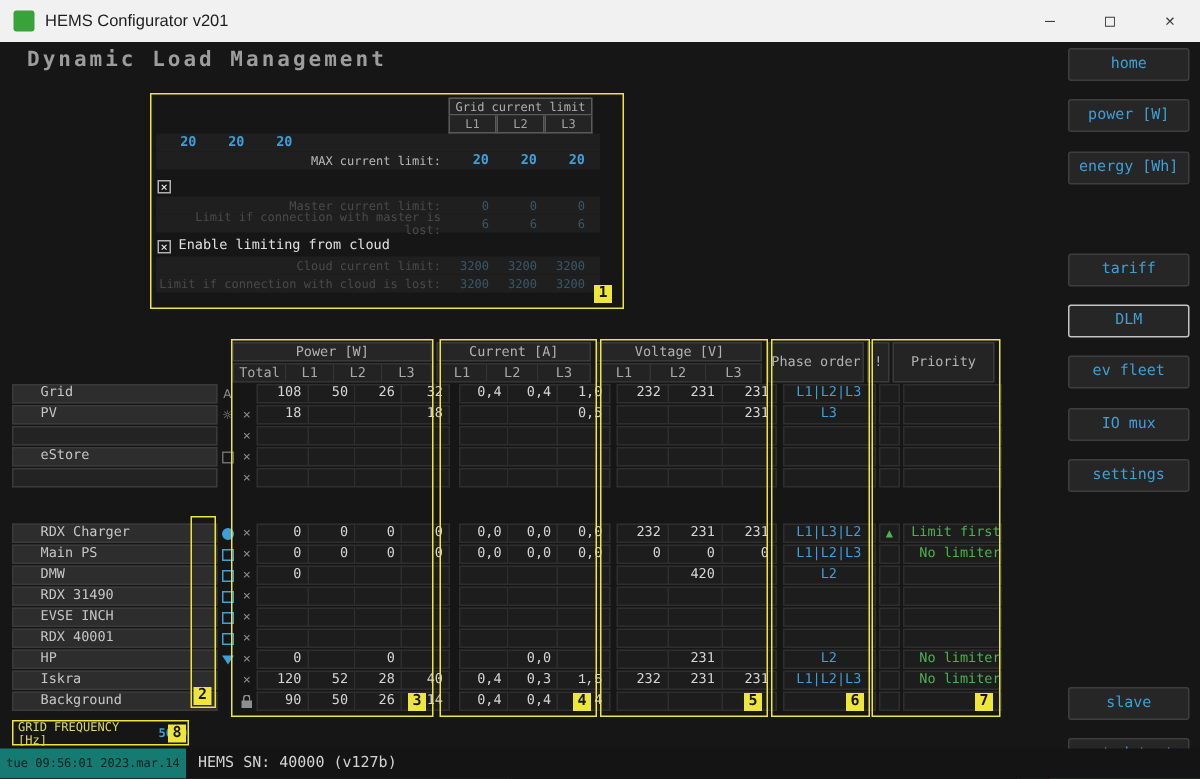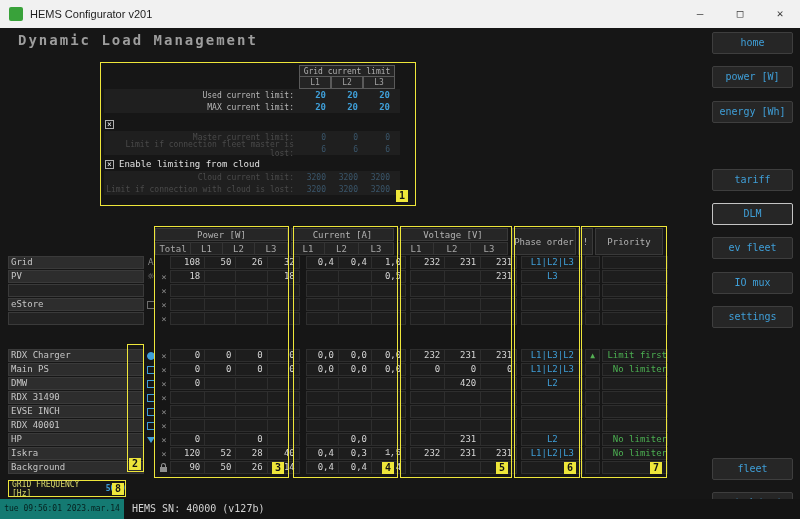--- a/index.html
+++ b/index.html
@@ -36,21 +36,21 @@
   .th-spacer{width:147px}
   .th-group{display:flex;flex-direction:column}
   .g-title{height:13px;line-height:12px;text-align:center;background:#262626;border:1px solid #3a3a3a;color:#b2b2b2}
   .g-cols{display:flex;height:13px;margin-top:1px}
   .g-col{display:inline-block;height:13px;line-height:12px;text-align:center;background:#232323;border:1px solid #343434;border-left:none;color:#a8a8a8}
   .g-col:first-child{border-left:1px solid #343434}
   .th-tall{height:27px;line-height:26px;text-align:center;background:#242424;border:1px solid #3a3a3a;color:#b2b2b2}
 
   .trow{display:flex;height:13px;margin-bottom:1px}
   .trow.sp{height:22px}
-  .c-label{width:140px;background:#2d2d2d;border:1px solid #3a3a3a;color:#c6c6c6;padding:0 2px;line-height:11px;cursor:default}
+  .c-label{width:140px;background:#2d2d2d;border:1px solid #3a3a3a;color:#c6c6c6;padding:0 18px;line-height:11px;cursor:default}
   .c-sel{width:14px;display:flex;align-items:center;justify-content:center}
   .c-x{width:13px;text-align:center;line-height:12px;color:#8a8a8a;display:flex;align-items:center;justify-content:center}
   .c-num{background:#1d1d1d;border:1px solid #2e2e2e;border-left:none;text-align:right;padding-right:4px;color:#d5d5d5;line-height:11px}
   .gfirst{border-left:1px solid #2e2e2e}
   .cur0{margin-left:6px}.vol0{margin-left:4px}
   .c-phase{width:64px;margin-left:4px;background:#1d1d1d;border:1px solid #2e2e2e;color:#3f9fd8;text-align:center;line-height:11px}
   .c-warn{width:15px;margin-left:2px;background:#1d1d1d;border:1px solid #2e2e2e;color:#55b054;text-align:center;line-height:11px;font-size:8px}
   .c-pri{width:68px;margin-left:2px;background:#1d1d1d;border:1px solid #2e2e2e;color:#4cb052;text-align:right;line-height:11px}
 
   
@@ -104,21 +104,20 @@
         <div class="p-label"></div>
         <div class="p-hdrbox">Grid current limit [A]</div>
       </div>
       <div class="p-row">
         <div class="p-label"></div>
         <div class="p-colcell">L1</div>
         <div class="p-colcell">L2</div>
         <div class="p-colcell">L3</div>
       </div>
       <div class="p-row stripe">
-        <div class="p-label">Used current limit:</div>
         <div class="p-val">20</div>
         <div class="p-val">20</div>
         <div class="p-val">20</div>
       </div>
       <div class="p-row stripe">
         <div class="p-label">MAX current limit:</div>
         <div class="p-val">20</div>
         <div class="p-val">20</div>
         <div class="p-val">20</div>
       </div>
@@ -126,21 +125,21 @@
       <div class="p-check-row">
         <span class="cb">×</span>
       </div>
       <div class="p-row dim stripe">
         <div class="p-label">Master current limit:</div>
         <div class="p-val">0</div>
         <div class="p-val">0</div>
         <div class="p-val">0</div>
       </div>
       <div class="p-row dim stripe">
-        <div class="p-label">Limit if connection fleet master is lost:</div>
+        <div class="p-label">Limit if connection with master is lost:</div>
         <div class="p-val">6</div>
         <div class="p-val">6</div>
         <div class="p-val">6</div>
       </div>
       <div class="p-gap2"></div>
       <div class="p-check-row">
         <span class="cb">×</span>
         <span>Enable limiting from cloud</span>
       </div>
       <div class="p-row dim stripe">
@@ -474,21 +473,21 @@
     </div>
 
     <div class="side-btn" style="top:4px">home</div>
     <div class="side-btn" style="top:38px">power [W]</div>
     <div class="side-btn" style="top:73px">energy [Wh]</div>
     <div class="side-btn" style="top:141px">tariff</div>
     <div class="side-btn active" style="top:175px">DLM</div>
     <div class="side-btn" style="top:209px">ev fleet</div>
     <div class="side-btn" style="top:278px">settings</div>
     <div class="side-btn" style="top:244px">IO mux</div>
-    <div class="side-btn" style="top:430px">fleet</div>
+    <div class="side-btn" style="top:430px">slave</div>
     <div class="teal-corner"></div>
     <div class="side-btn" style="top:464px">autodetect</div>
 
     <div class="statusbar">
       <div class="clock">tue 09:56:01 2023.mar.14</div>
       <div class="serial">HEMS SN: 40000 (v127b)</div>
     </div>
 
     <div class="ann" style="left:127px;top:316px;width:17px;height:128px"></div>
     <div class="ann" style="left:154px;top:198px;width:135px;height:252px"></div>

